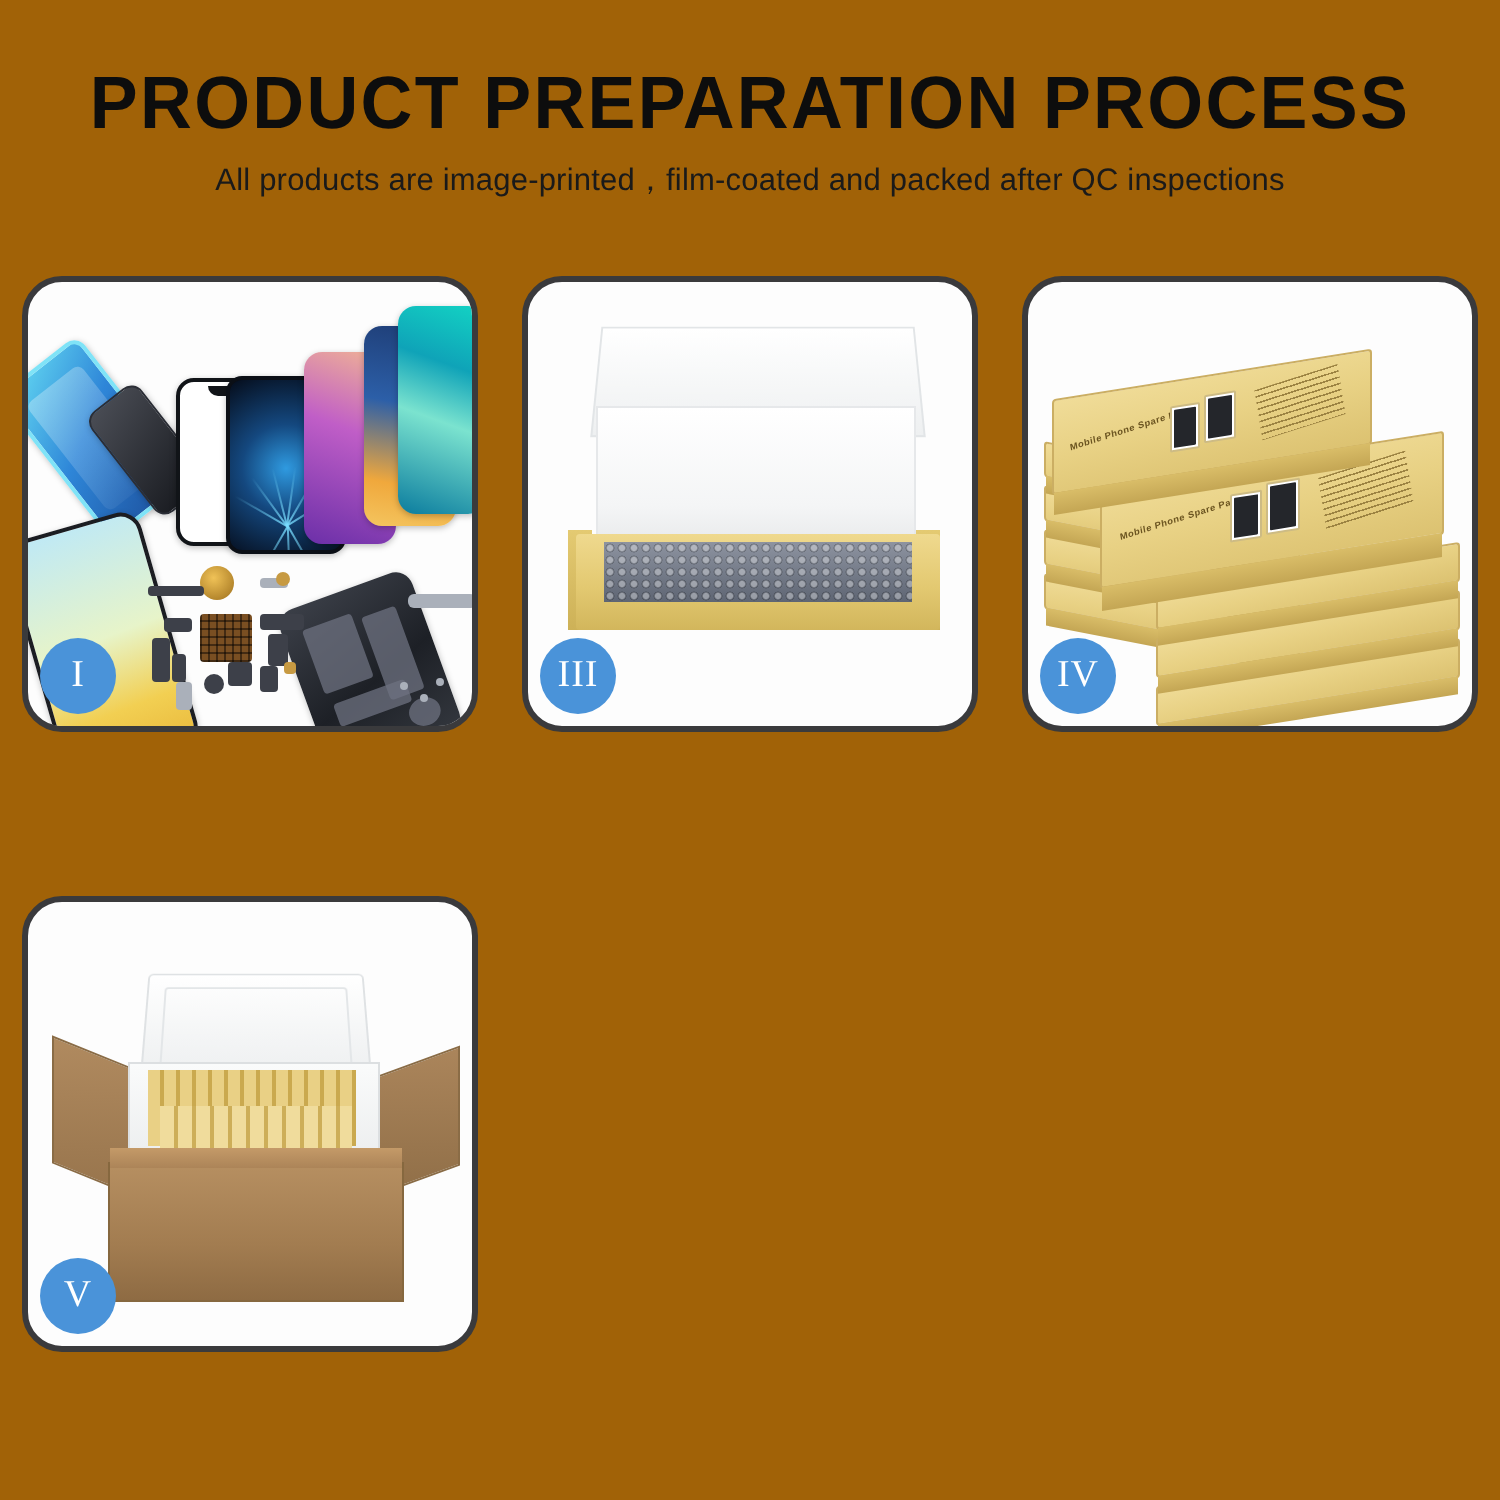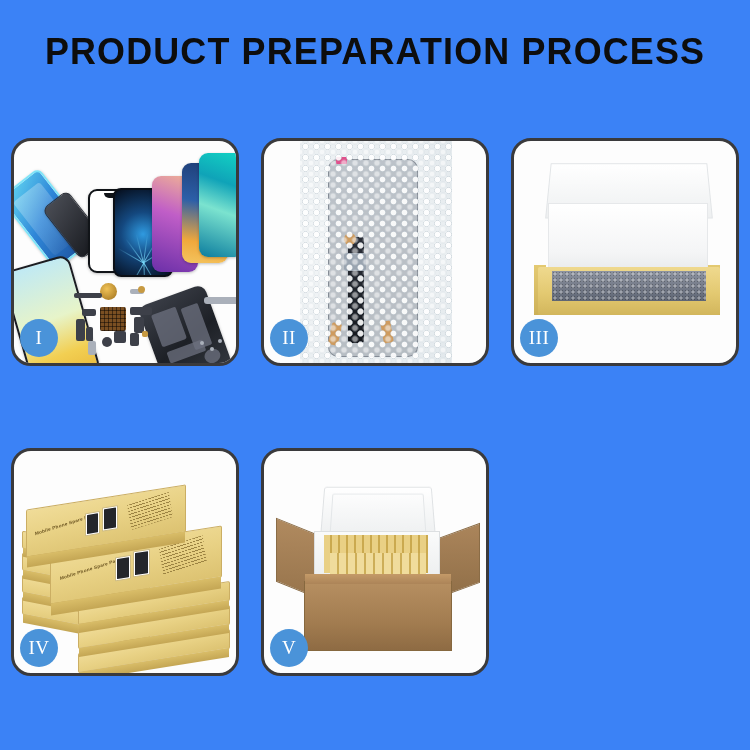--- a/index.html
+++ b/index.html
@@ -11,21 +11,21 @@
     width: 750px;
     height: 750px;
     overflow: hidden;
     font-family: "Liberation Sans", sans-serif;
     color: #141414;
   }
   .page {
     position: relative;
     width: 750px;
     height: 750px;
-    background: #3b82f6;
+    background: #a16207;
   }
 
   
   .header {
     position: absolute;
     top: 30px;
     left: 0;
     width: 750px;
     text-align: center;
   }
@@ -384,20 +384,21 @@
     background: radial-gradient(ellipse at 50% 50%, rgba(0,0,0,0.14), rgba(0,0,0,0));
   }
 </style>
 </head>
 <body>
 
 <div class="page">
 
   <div class="header">
     <div class="title">PRODUCT PREPARATION PROCESS</div>
+    <div class="subtitle">All products are image-printed，film-coated and packed after QC inspections</div>
   </div>
 
   <div class="grid">
 
     <div class="panel">
       <div class="panel-stage">
         <div class="ph p1-blue"></div>
         <div class="ph p1-dark"></div>
         <div class="ph p1-white"></div>
         <div class="ph p1-jelly">
@@ -440,36 +441,20 @@
           <span class="part gold" style="left:128px;top:190px;width:6px;height:6px;"></span>
           <span class="part silver" style="left:186px;top:200px;width:4px;height:4px;border-radius:50%;"></span>
           <span class="part silver" style="left:196px;top:206px;width:4px;height:4px;border-radius:50%;"></span>
           <span class="part silver" style="left:204px;top:198px;width:4px;height:4px;border-radius:50%;"></span>
           <span class="part silver" style="left:190px;top:156px;width:34px;height:7px;border-radius:3px;"></span>
         </div>
       </div>
       <div class="badge">I</div>
     </div>
 
-    <div class="panel">
-      <div class="panel-stage">
-        <div class="bubble-bag">
-          <div class="ii-screen"></div>
-          <div class="ii-flex"></div>
-          <div class="ii-chip"></div>
-          <div class="ii-pinkdot"></div>
-          <div class="ii-conn" style="left:30px;top:182px;width:10px;height:22px;transform:rotate(12deg);"></div>
-          <div class="ii-conn" style="left:82px;top:180px;width:10px;height:22px;transform:rotate(-10deg);"></div>
-          <div class="ii-conn" style="left:44px;top:92px;width:12px;height:12px;border-radius:50%;"></div>
-          <div class="bubbles"></div>
-          <div class="bubbles b2"></div>
-        </div>
-      </div>
-      <div class="badge">II</div>
-    </div>
 
     <div class="panel">
       <div class="panel-stage">
         <div class="iii-wrap">
           <div class="iii-lid"></div>
           <div class="iii-foam-back"></div>
           <div class="iii-flapL"></div>
           <div class="iii-flapR"></div>
           <div class="iii-tray">
             <div class="iii-tray-in"></div>

